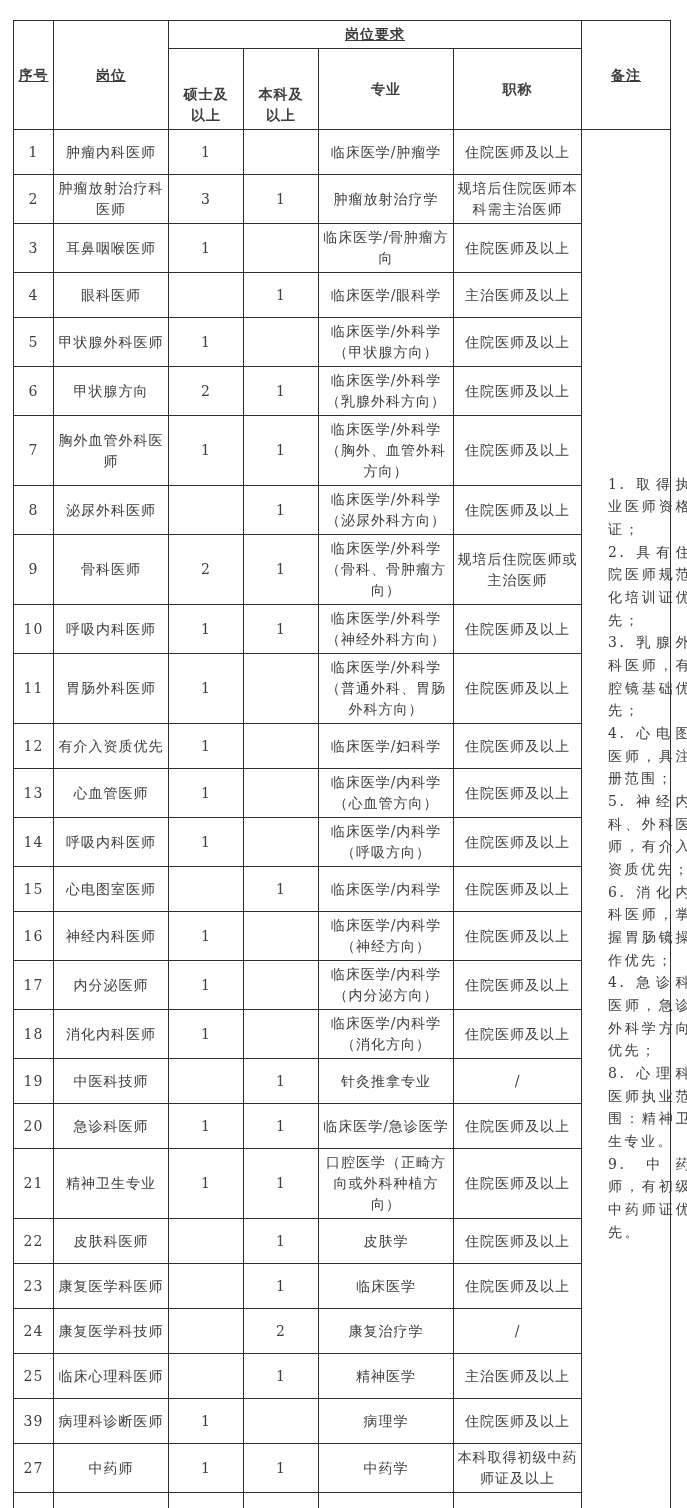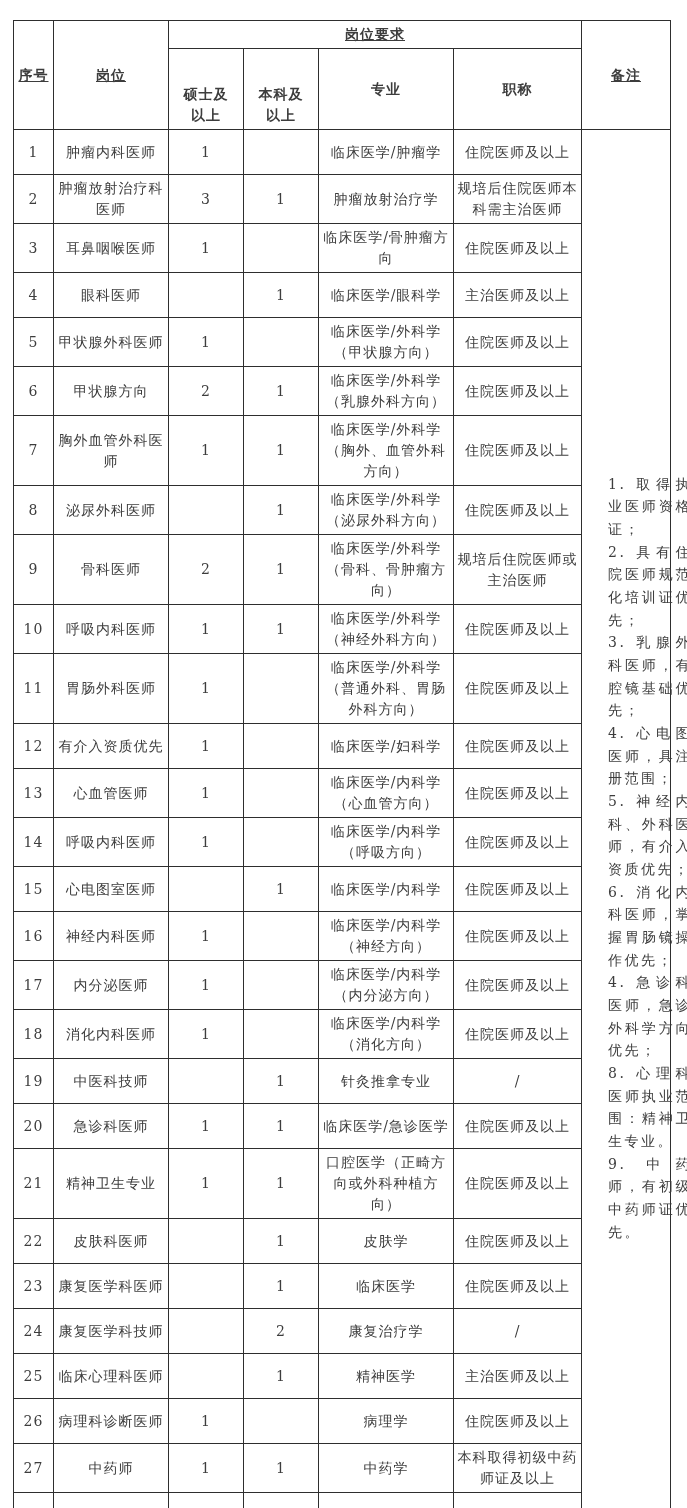--- a/index.html
+++ b/index.html
@@ -298,21 +298,21 @@
   </tr>
         <tr>
     <td class="c-no">25</td>
     <td class="c-post">临床心理科医师</td>
     <td class="c-num"></td>
     <td class="c-num">1</td>
     <td class="c-major">精神医学</td>
     <td class="c-title">主治医师及以上</td>
   </tr>
         <tr>
-    <td class="c-no">26</td>
+    <td class="c-no">39</td>
     <td class="c-post">病理科诊断医师</td>
     <td class="c-num">1</td>
     <td class="c-num"></td>
     <td class="c-major">病理学</td>
     <td class="c-title">住院医师及以上</td>
   </tr>
         <tr>
     <td class="c-no">27</td>
     <td class="c-post">中药师</td>
     <td class="c-num">1</td>

